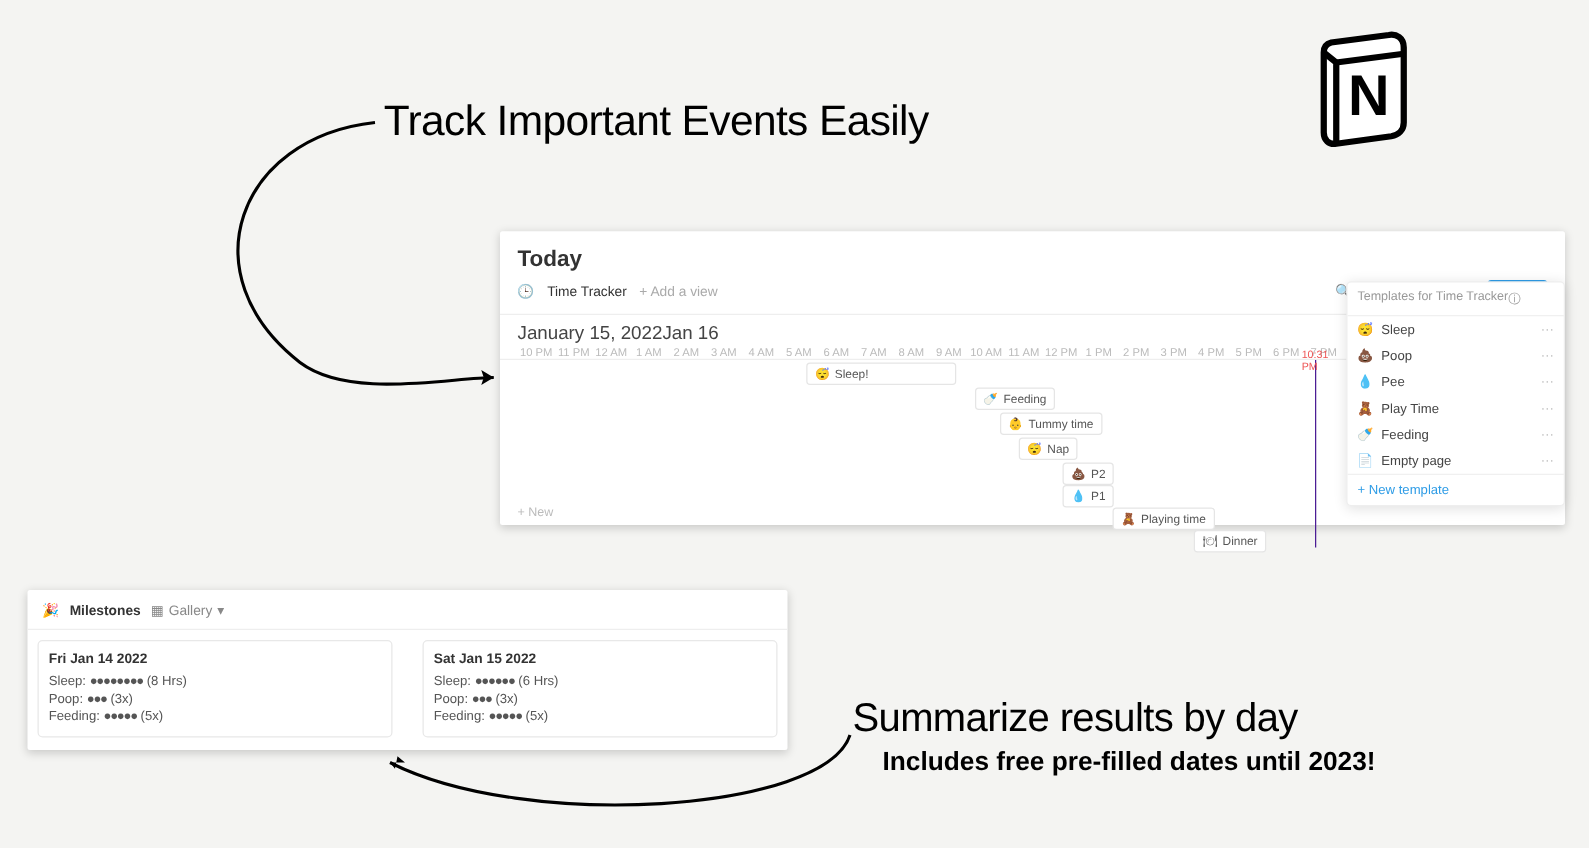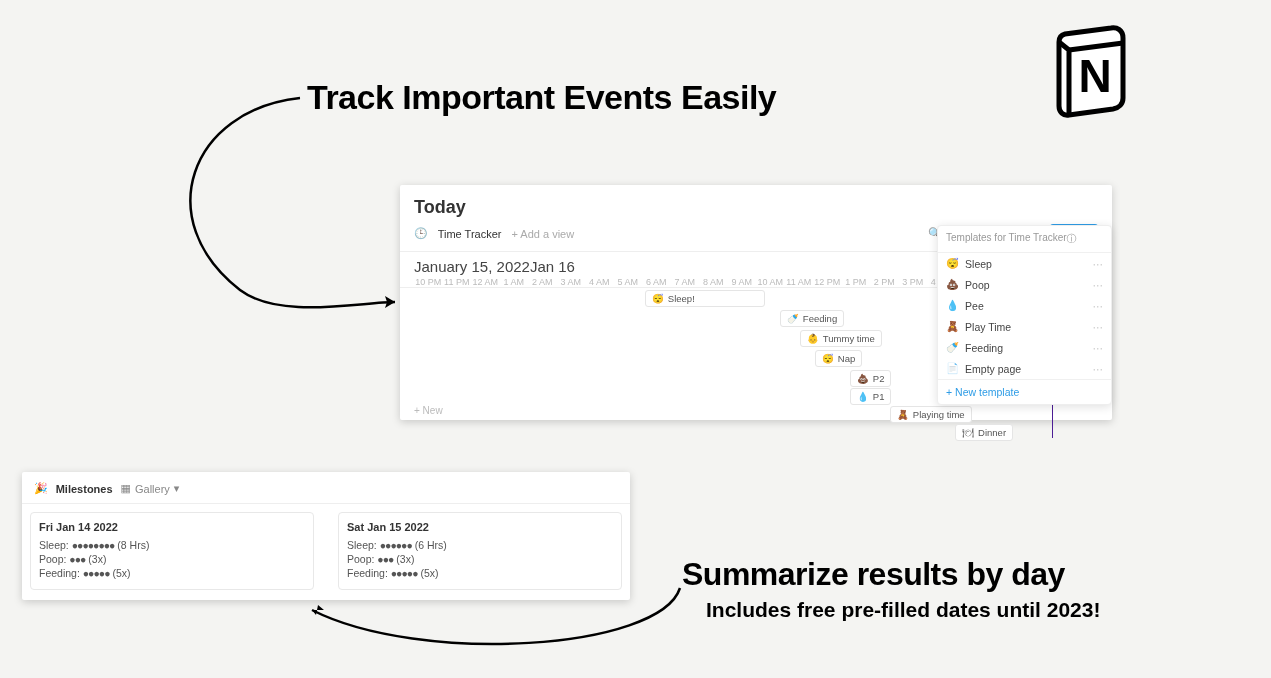--- a/index.html
+++ b/index.html
@@ -1,21 +1,21 @@
 <!DOCTYPE html>
 <html><head>
 <meta charset="utf-8">
 <style>
 *{box-sizing:border-box;margin:0;padding:0;font-family:-apple-system,BlinkMacSystemFont,"Segoe UI",Helvetica,Arial,sans-serif}
 body{width:1271px;height:678px;background:#f4f4f2;position:relative;overflow:hidden}
-.heading{position:absolute;font-weight:700;color:#000;letter-spacing:-.5px}
+.heading{position:absolute;font-weight:400;color:#000;letter-spacing:-.5px}
 .subhead{position:absolute;font-weight:700;color:#000}
 .notion-logo{position:absolute;top:20px;right:130px;width:100px;height:100px}
 .panel{position:absolute;background:#fff;box-shadow:0 2px 8px rgba(0,0,0,.18);border-radius:2px}
-.tt{top:185px;left:400px;width:712px;height:235px;font-size:11px;color:#666}
+.tt{top:185px;left:400px;width:852px;height:235px;font-size:11px;color:#666}
 .tt-title{font-size:18px;font-weight:700;color:#333;padding:12px 14px 6px}
 .tt-bar{display:flex;align-items:center;padding:0 14px 8px;gap:10px;border-bottom:1px solid #eee}
 .tt-bar .name{color:#333;font-weight:500}
 .tt-bar .addview{color:#aaa}
 .tt-bar .spacer{flex:1}
 .tt-bar .action{color:#aaa;padding:0 4px}
 .new-btn{background:#2e9ce6;color:#fff;padding:3px 8px;border-radius:3px;display:inline-flex;align-items:center;gap:4px}
 .dates{display:flex;gap:0;padding:6px 14px 2px;color:#444;font-size:15px}
 .ticks{display:flex;padding:0 14px;font-size:9px;color:#bbb;border-bottom:1px solid #eee;position:relative}
 .ticks span{width:30px;text-align:center}

